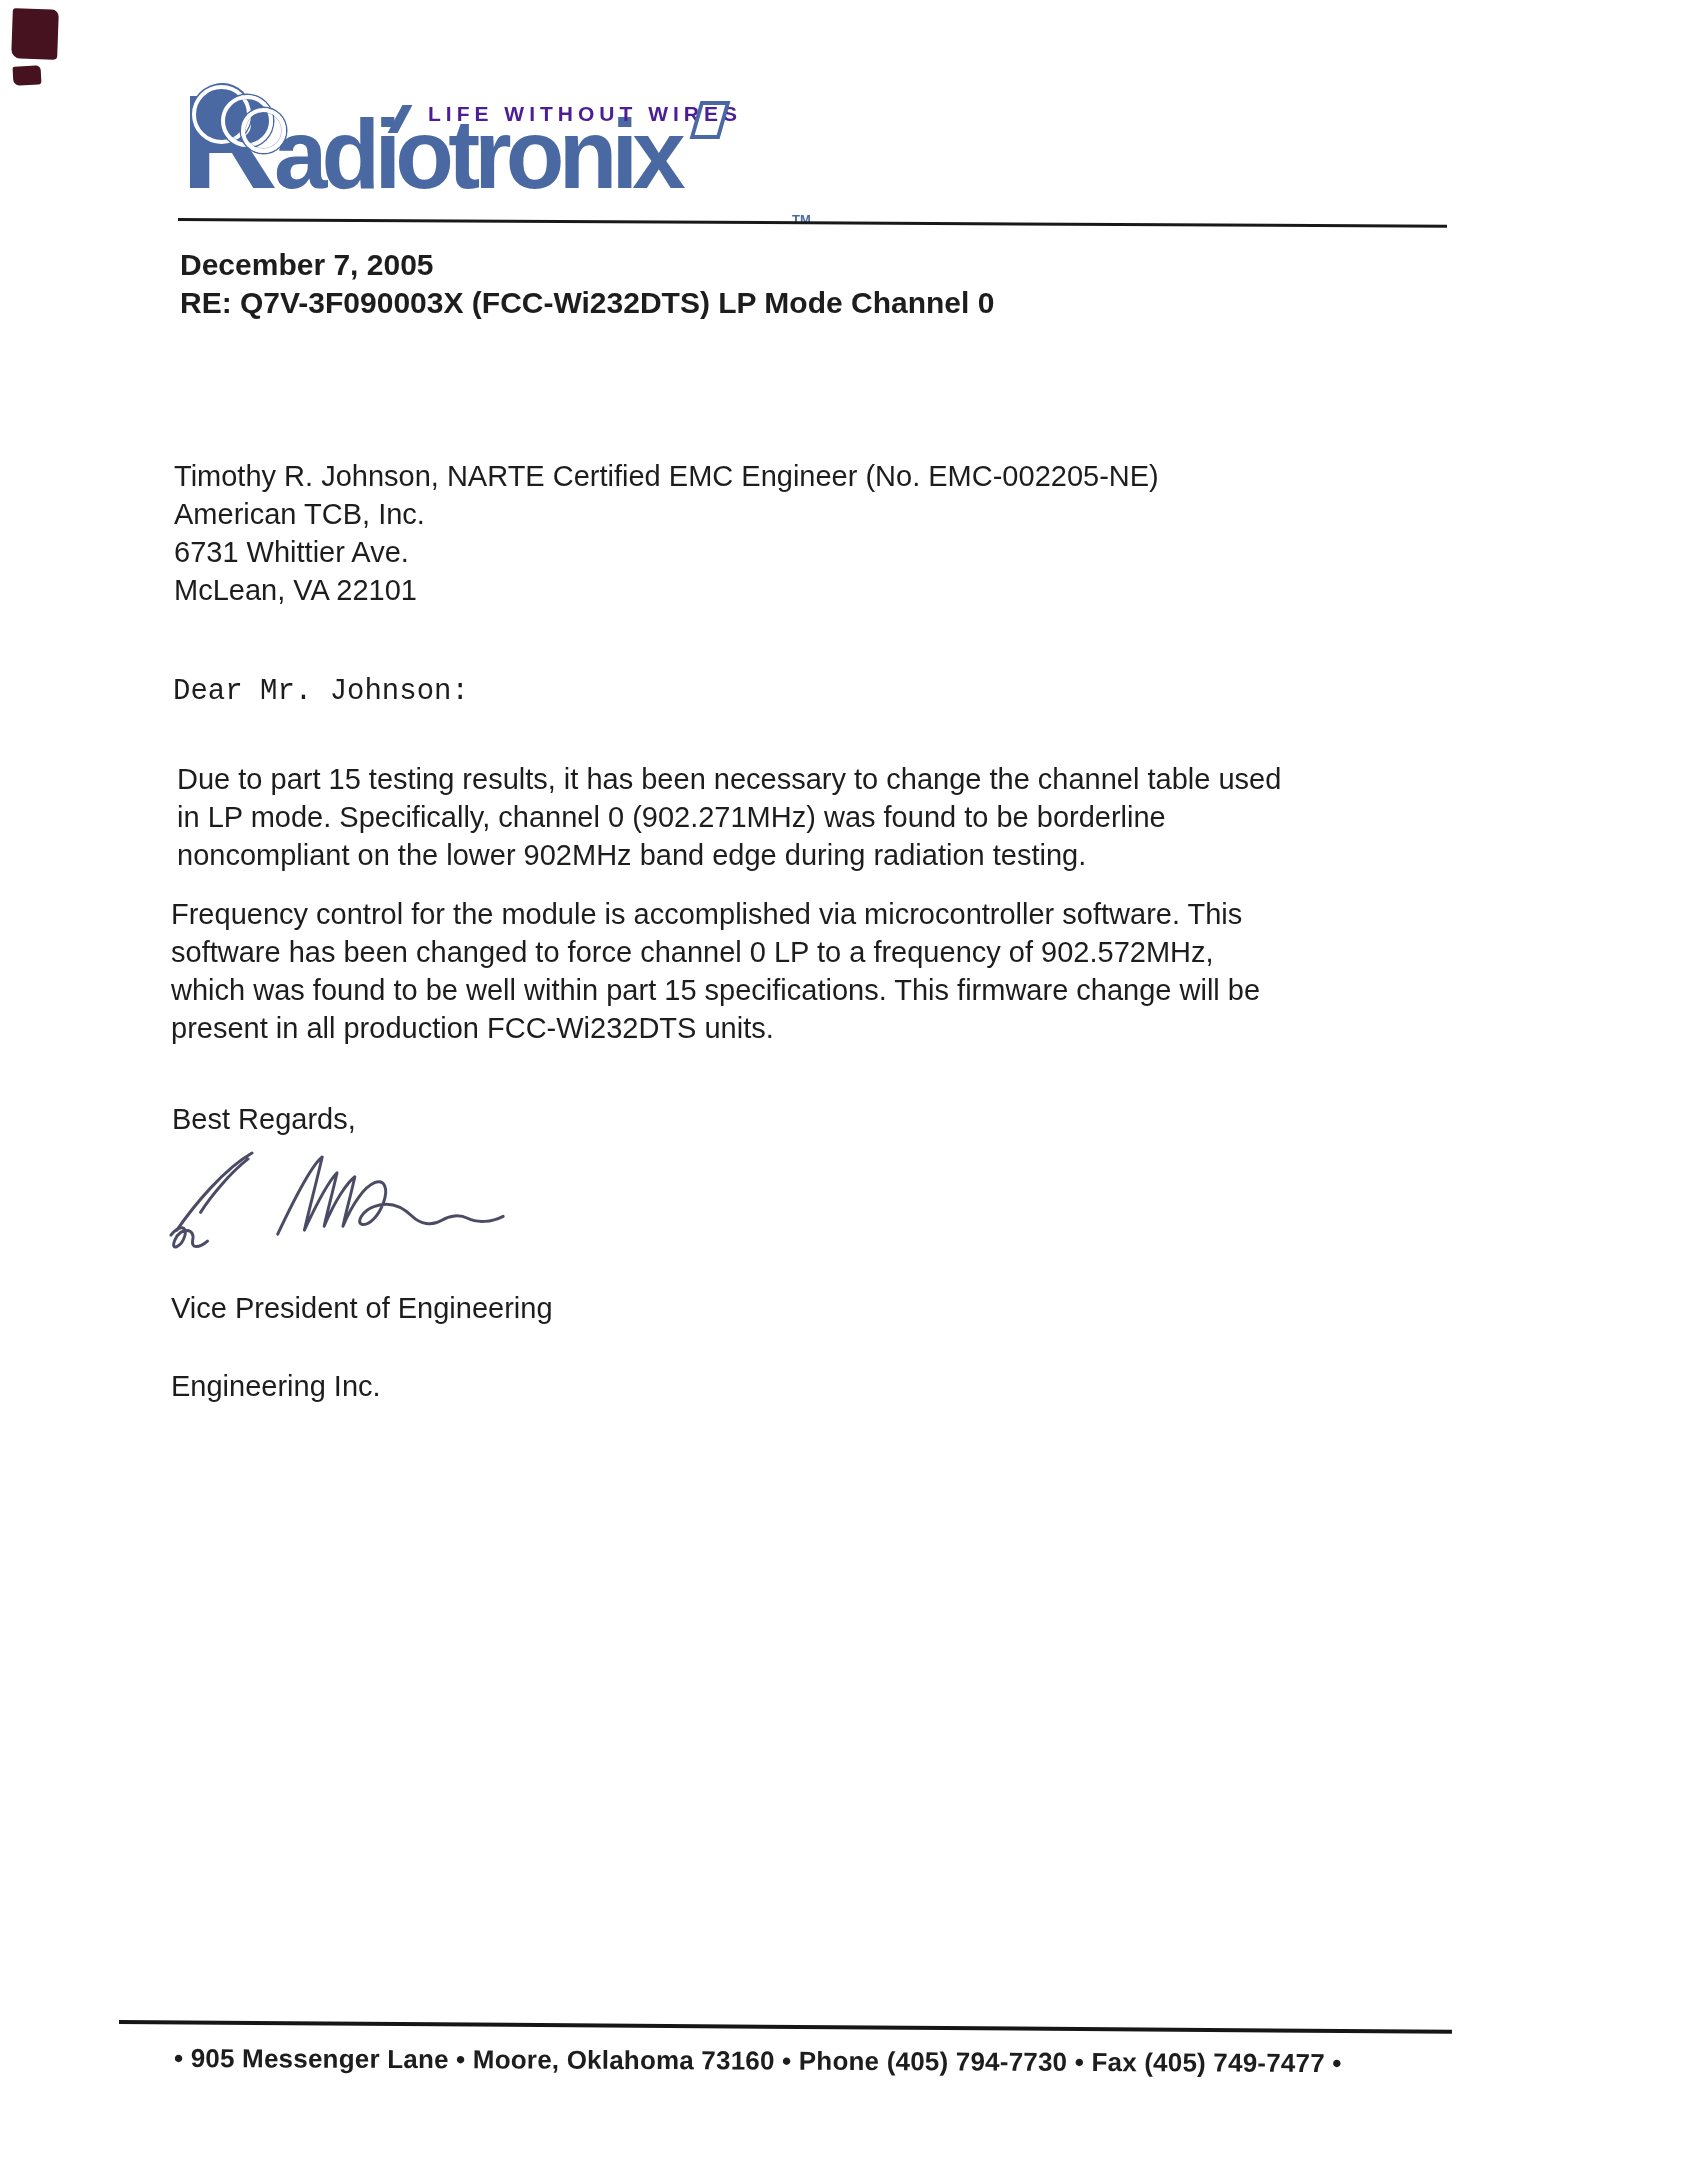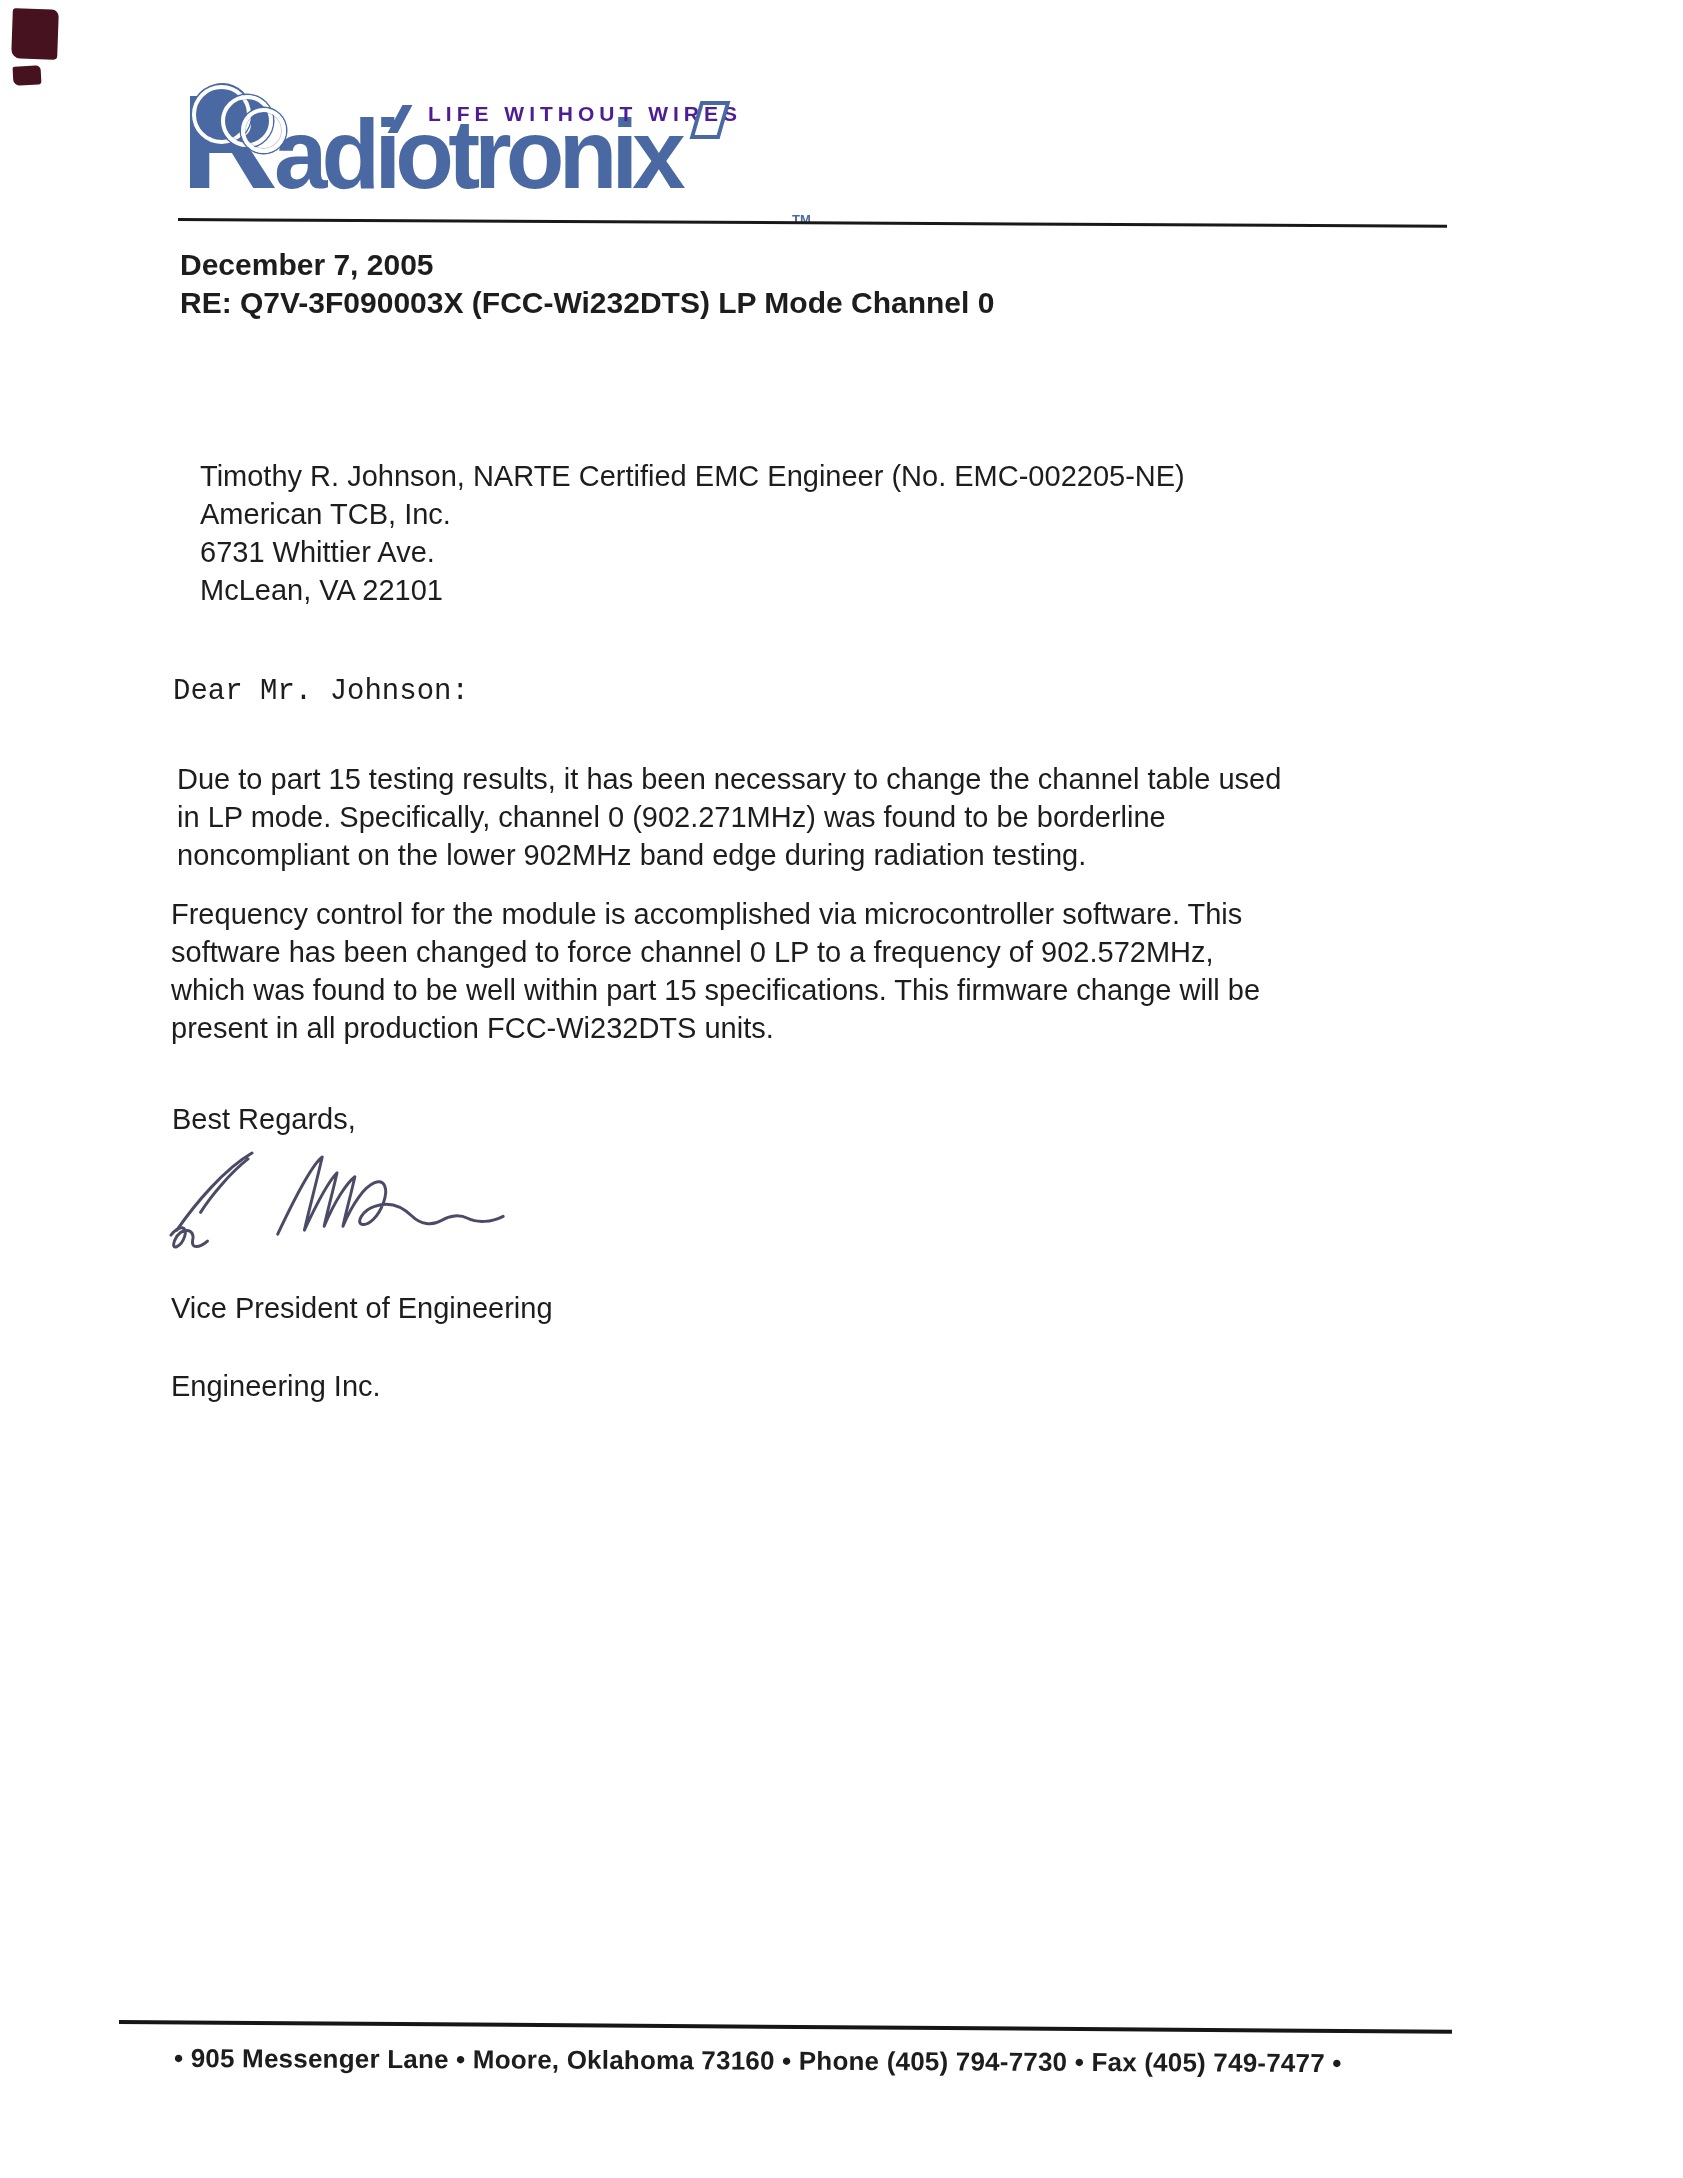--- a/index.html
+++ b/index.html
@@ -24,21 +24,21 @@
   .ring-2{left:221px;top:95px;width:44px;height:44px;}
   .ring-3{left:241px;top:108px;width:37px;height:37px;}
   .tagline-accent{left:395px;top:105px;width:10px;height:28px;background:#4a69a2;transform:skewX(-28deg);}
   .tagline{left:428px;top:102px;font-size:21px;font-weight:bold;letter-spacing:5px;color:#4c1d95;white-space:nowrap;}
   .tagline-box{left:695px;top:101px;width:22px;height:30px;border:4px solid #4a69a2;transform:skewX(-16deg);}
   .trademark{left:792px;top:168px;font-size:13px;font-weight:bold;color:#4a69a2;letter-spacing:0px;margin-top:44px;}
 
   .header-rule{left:178px;top:218px;width:1269px;height:3px;background:#191919;transform:rotate(.3deg);transform-origin:left center;}
 
   .dateline{left:180px;top:246px;font-size:30px;line-height:38px;font-weight:bold;}
-  .recipient{left:200px;top:457px;font-size:29px;line-height:38px;}
+  .recipient{left:174px;top:457px;font-size:29px;line-height:38px;}
   .salutation{left:173px;top:675px;font-size:29px;font-family:Liberation Mono, monospace;}
   .para-1{left:177px;top:760px;font-size:29px;line-height:38px;width:1406px;}
   .para-2{left:171px;top:895px;font-size:29px;line-height:38px;width:1406px;}
   .valediction{left:172px;top:1103px;font-size:29px;}
   .signature-svg{left:161px;top:1139px;}
   .signoff{left:171px;top:1250px;font-size:29px;line-height:39px;}
 
   .footer-rule{left:119px;top:2020px;width:1333px;height:4px;background:#161616;transform:rotate(.42deg);transform-origin:left center;}
   .footer-line{left:174px;top:2043px;font-size:26px;font-weight:bold;letter-spacing:0.2px;transform:rotate(.25deg);transform-origin:left center;white-space:nowrap;}
 </style>

